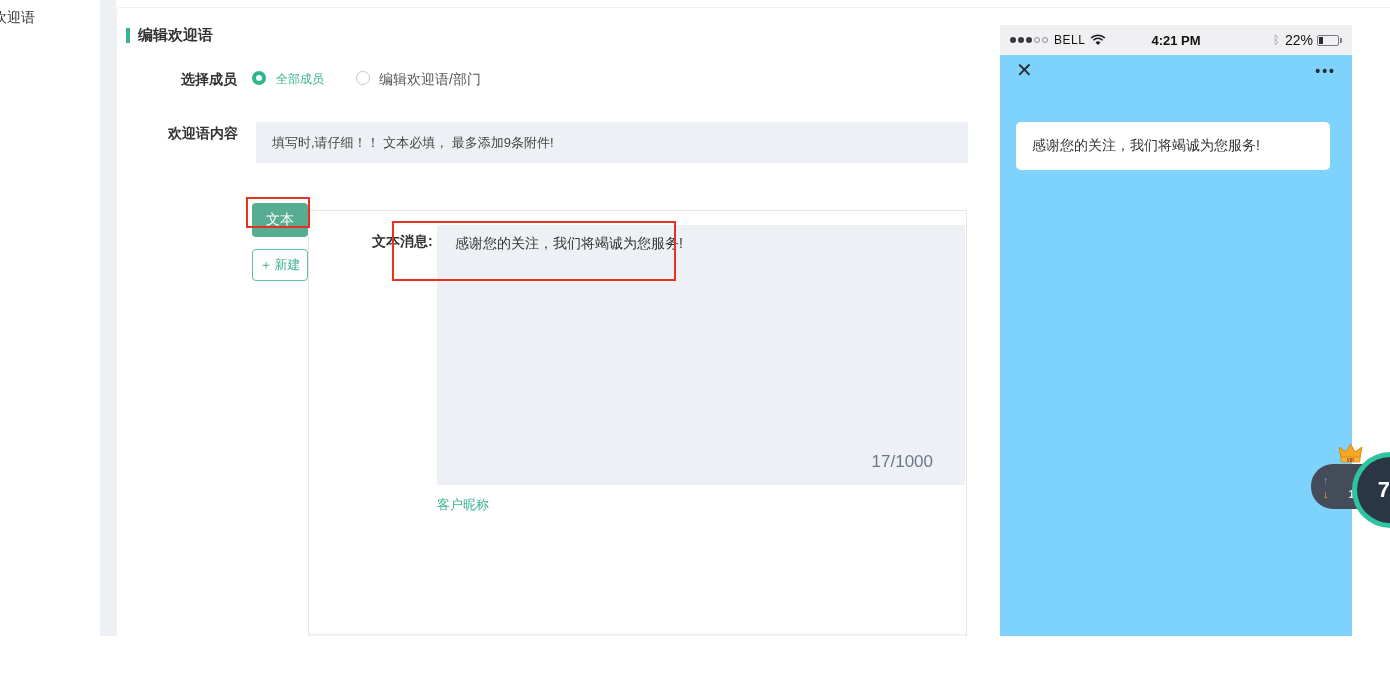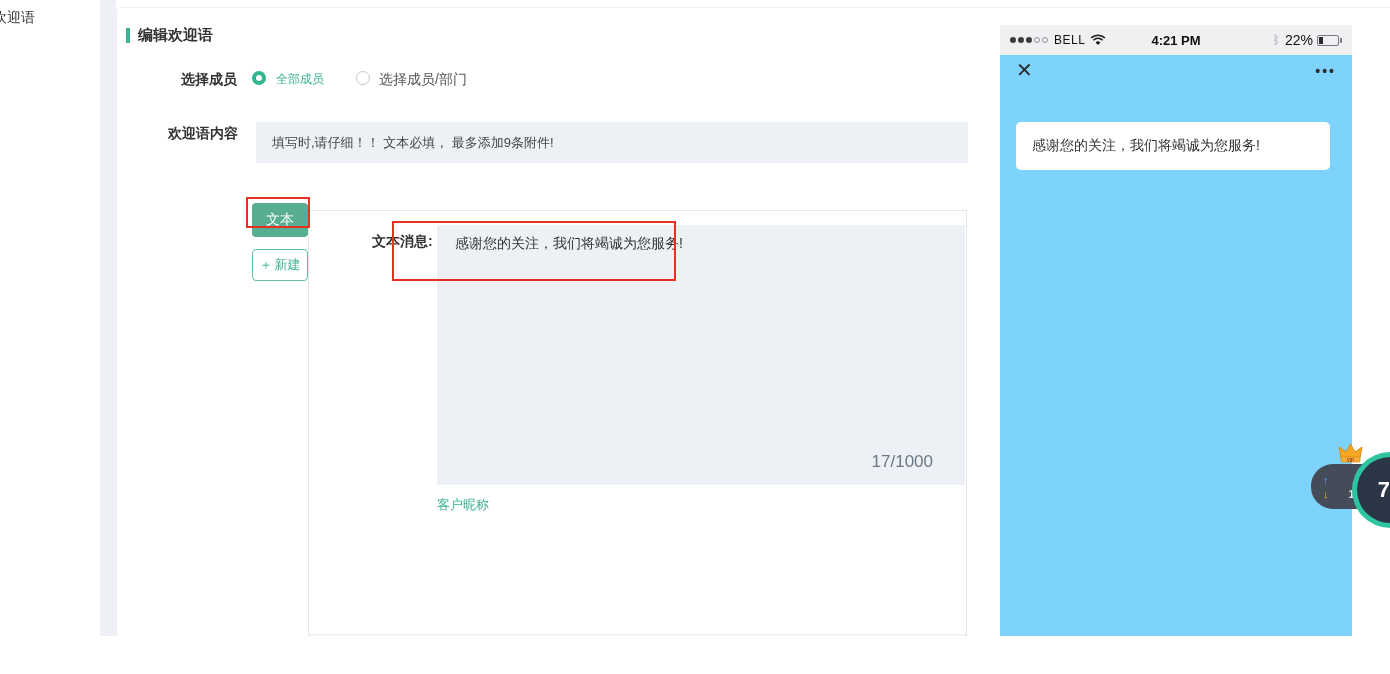--- a/index.html
+++ b/index.html
@@ -105,21 +105,21 @@
 
   <div class="abs" id="card"></div>
 
   <div class="abs" id="title-bar"></div>
   <div class="abs" id="page-title">编辑欢迎语</div>
 
   <div class="abs form-label" id="member-label">选择成员</div>
   <div class="abs radio sel" id="radio-all"></div>
   <div class="abs" id="radio-all-label">全部成员</div>
   <div class="abs radio unsel" id="radio-spec"></div>
-  <div class="abs" id="radio-spec-label">选择成员/部门</div>
+  <div class="abs" id="radio-spec-label">编辑欢迎语/部门</div>
 
   <div class="abs form-label" id="content-label">欢迎语内容</div>
   <div class="abs" id="notice">
     <div>填写时,请仔细！！ 文本必填， 最多添加9条附件!</div>
   </div>
 
   <div class="abs" id="tab-text">文本</div>
   <div class="abs" id="new-btn">
     <span>＋</span>
     <span>新建</span>

